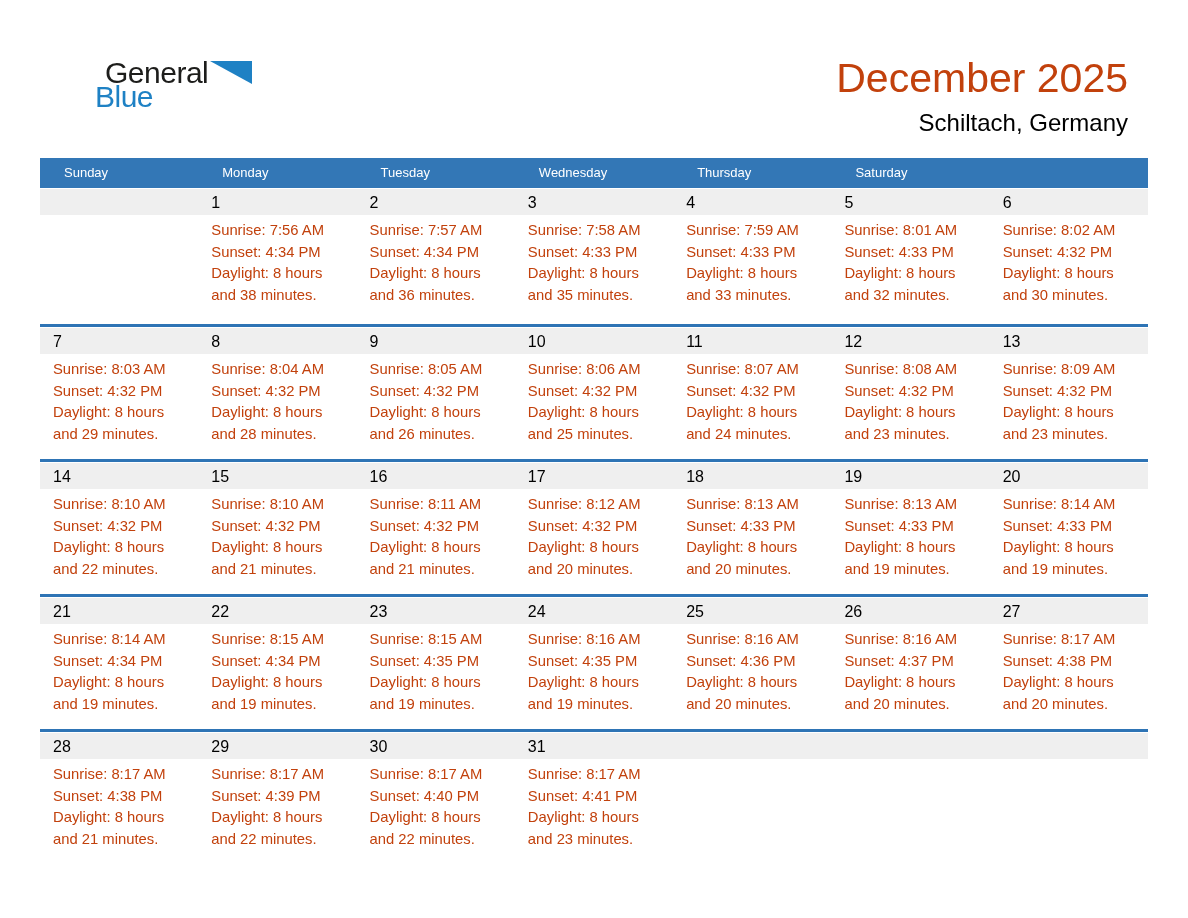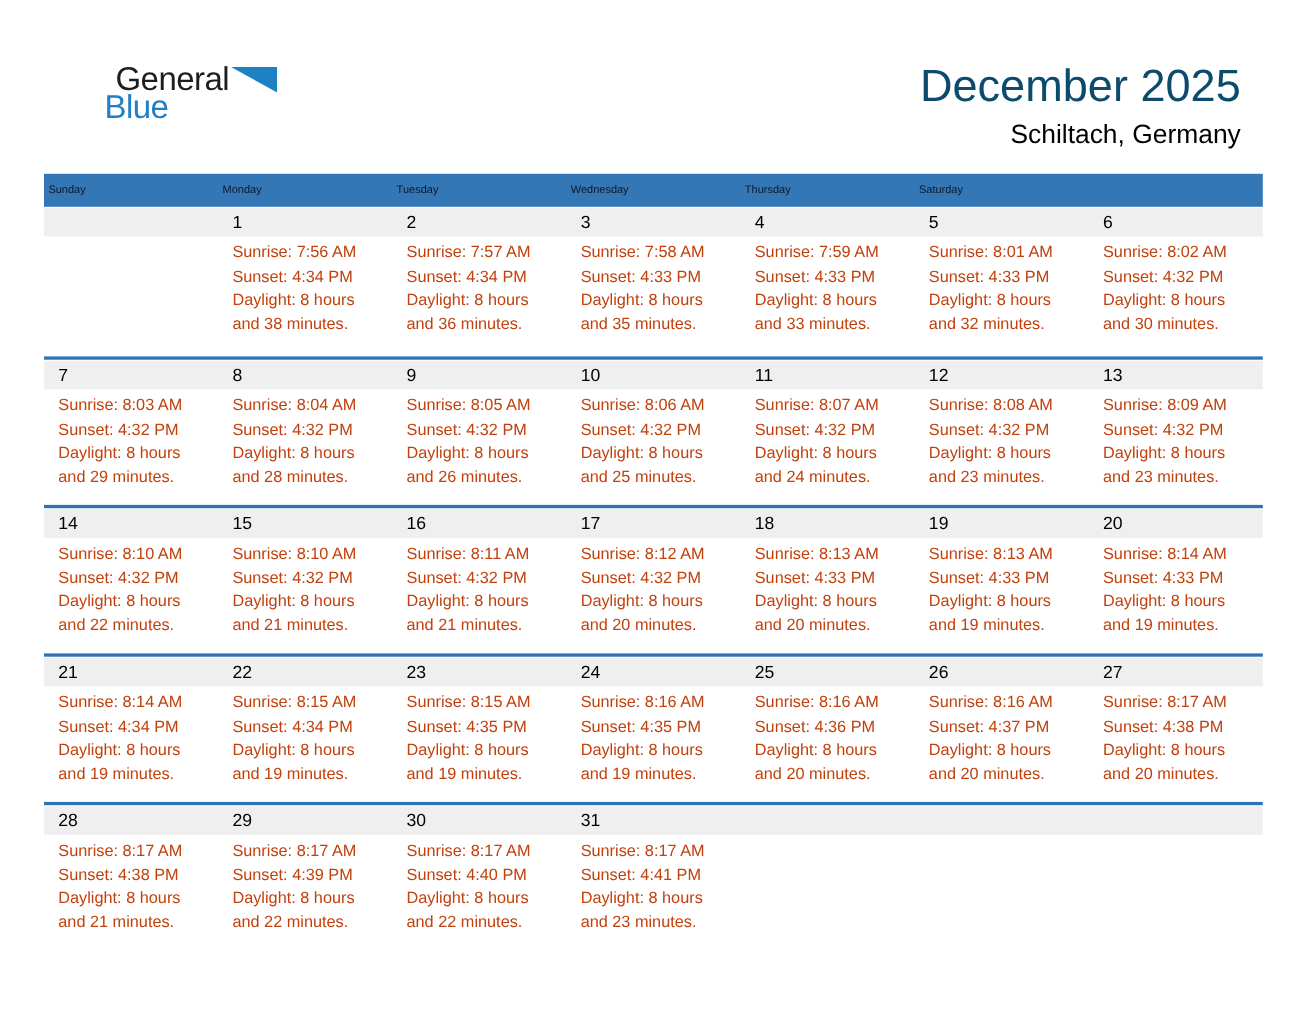--- a/index.html
+++ b/index.html
@@ -8,29 +8,29 @@
     font-family:"Liberation Sans",sans-serif;color:#000;overflow:hidden;
   }
   
   .logo{position:absolute;left:57px;top:58px;}
   .logo-row1{display:flex;align-items:flex-start;margin-left:48px;}
   .logo-general{font-size:30px;letter-spacing:-0.5px;color:#1d1d1b;line-height:30px;}
   .logo-triangle{margin-left:2px;margin-top:3px;}
   .logo-blue{font-size:30px;letter-spacing:-0.5px;color:var(--logo-blue);line-height:26px;margin-left:38px;margin-top:-4px;}
   
   .titles{position:absolute;right:60px;top:56px;text-align:right;}
-  .month-title{font-size:41px;line-height:44px;color:#0c4a6e;}
+  .month-title{font-size:41px;line-height:44px;color:#c2410c;}
   .location-subtitle{font-size:24px;line-height:30px;color:#000;margin-top:8px;}
   
   .calendar{position:absolute;left:40px;top:158px;width:1108px;}
   .weekday-row{
     display:grid;grid-template-columns:repeat(7,1fr);
     background:var(--header-bg);height:30px;line-height:30px;
   }
-  .weekday-cell{color:#0f172a;font-size:10px;padding-left:4px;overflow:hidden;white-space:nowrap;}
+  .weekday-cell{color:#ffffff;font-size:13px;padding-left:24px;overflow:hidden;white-space:nowrap;}
   .week{height:135px;box-sizing:border-box;}
   .week.divided{border-top:3px solid var(--divider);}
   .num-row{
     display:grid;grid-template-columns:repeat(7,1fr);
     background:var(--strip);height:26px;line-height:27px;margin-top:1px;
   }
   .num-cell{font-size:16px;padding-left:13px;color:#000;}
   .detail-row{display:grid;grid-template-columns:repeat(7,1fr);padding-top:5px;}
   .detail-cell{padding-left:13px;font-size:14.8px;line-height:21.6px;color:#c2410c;white-space:nowrap;overflow:hidden;}
 </style>

